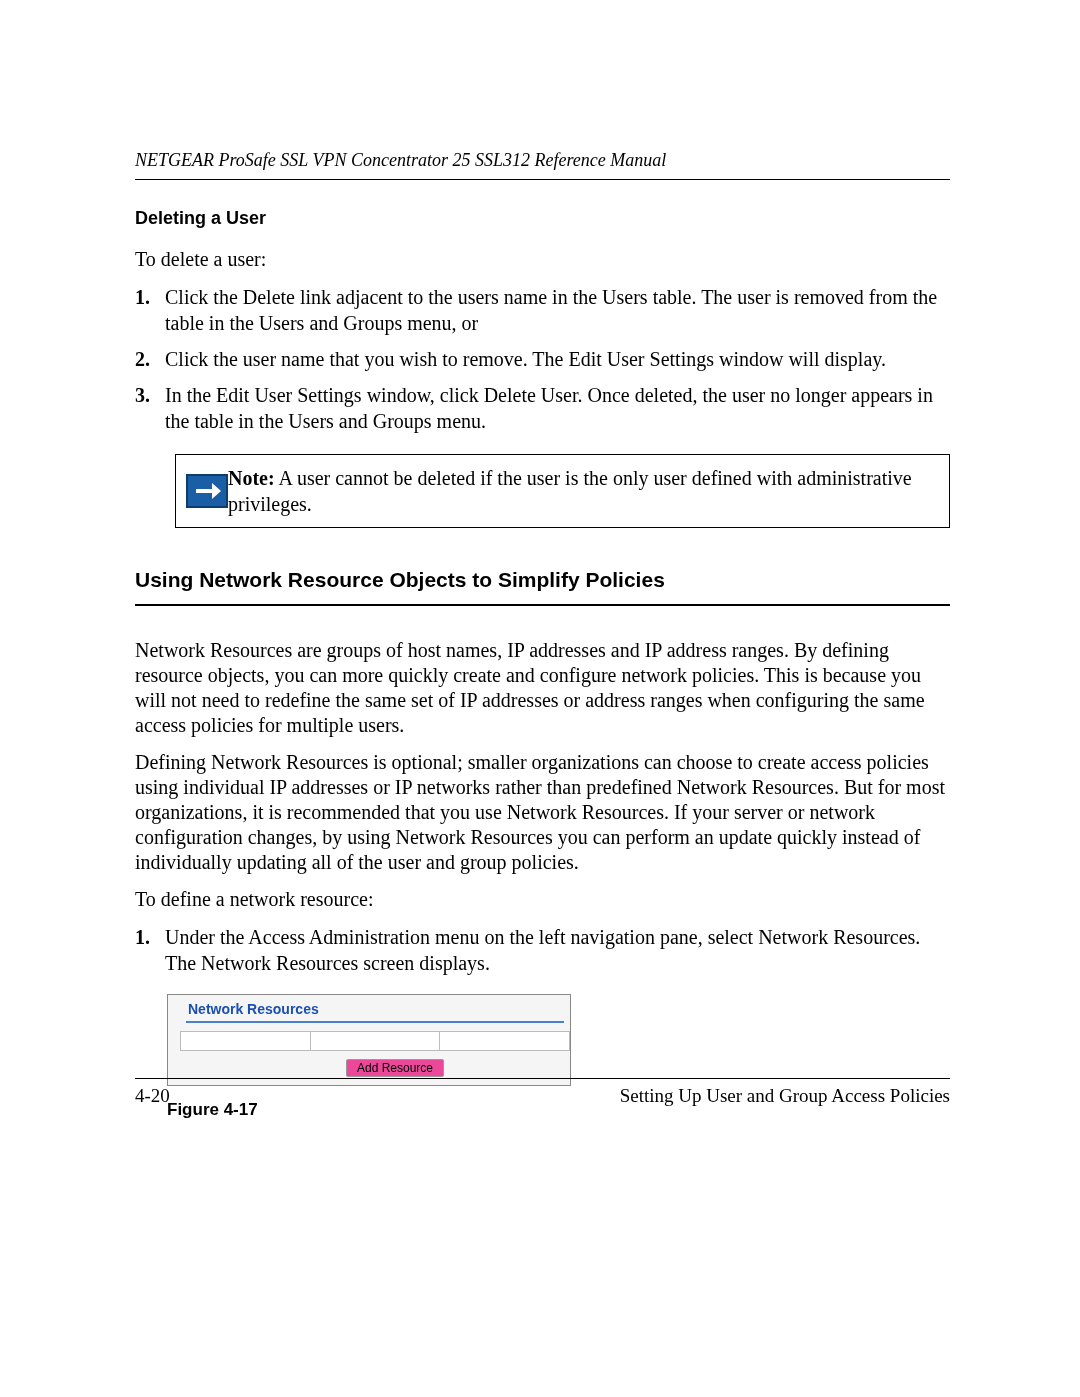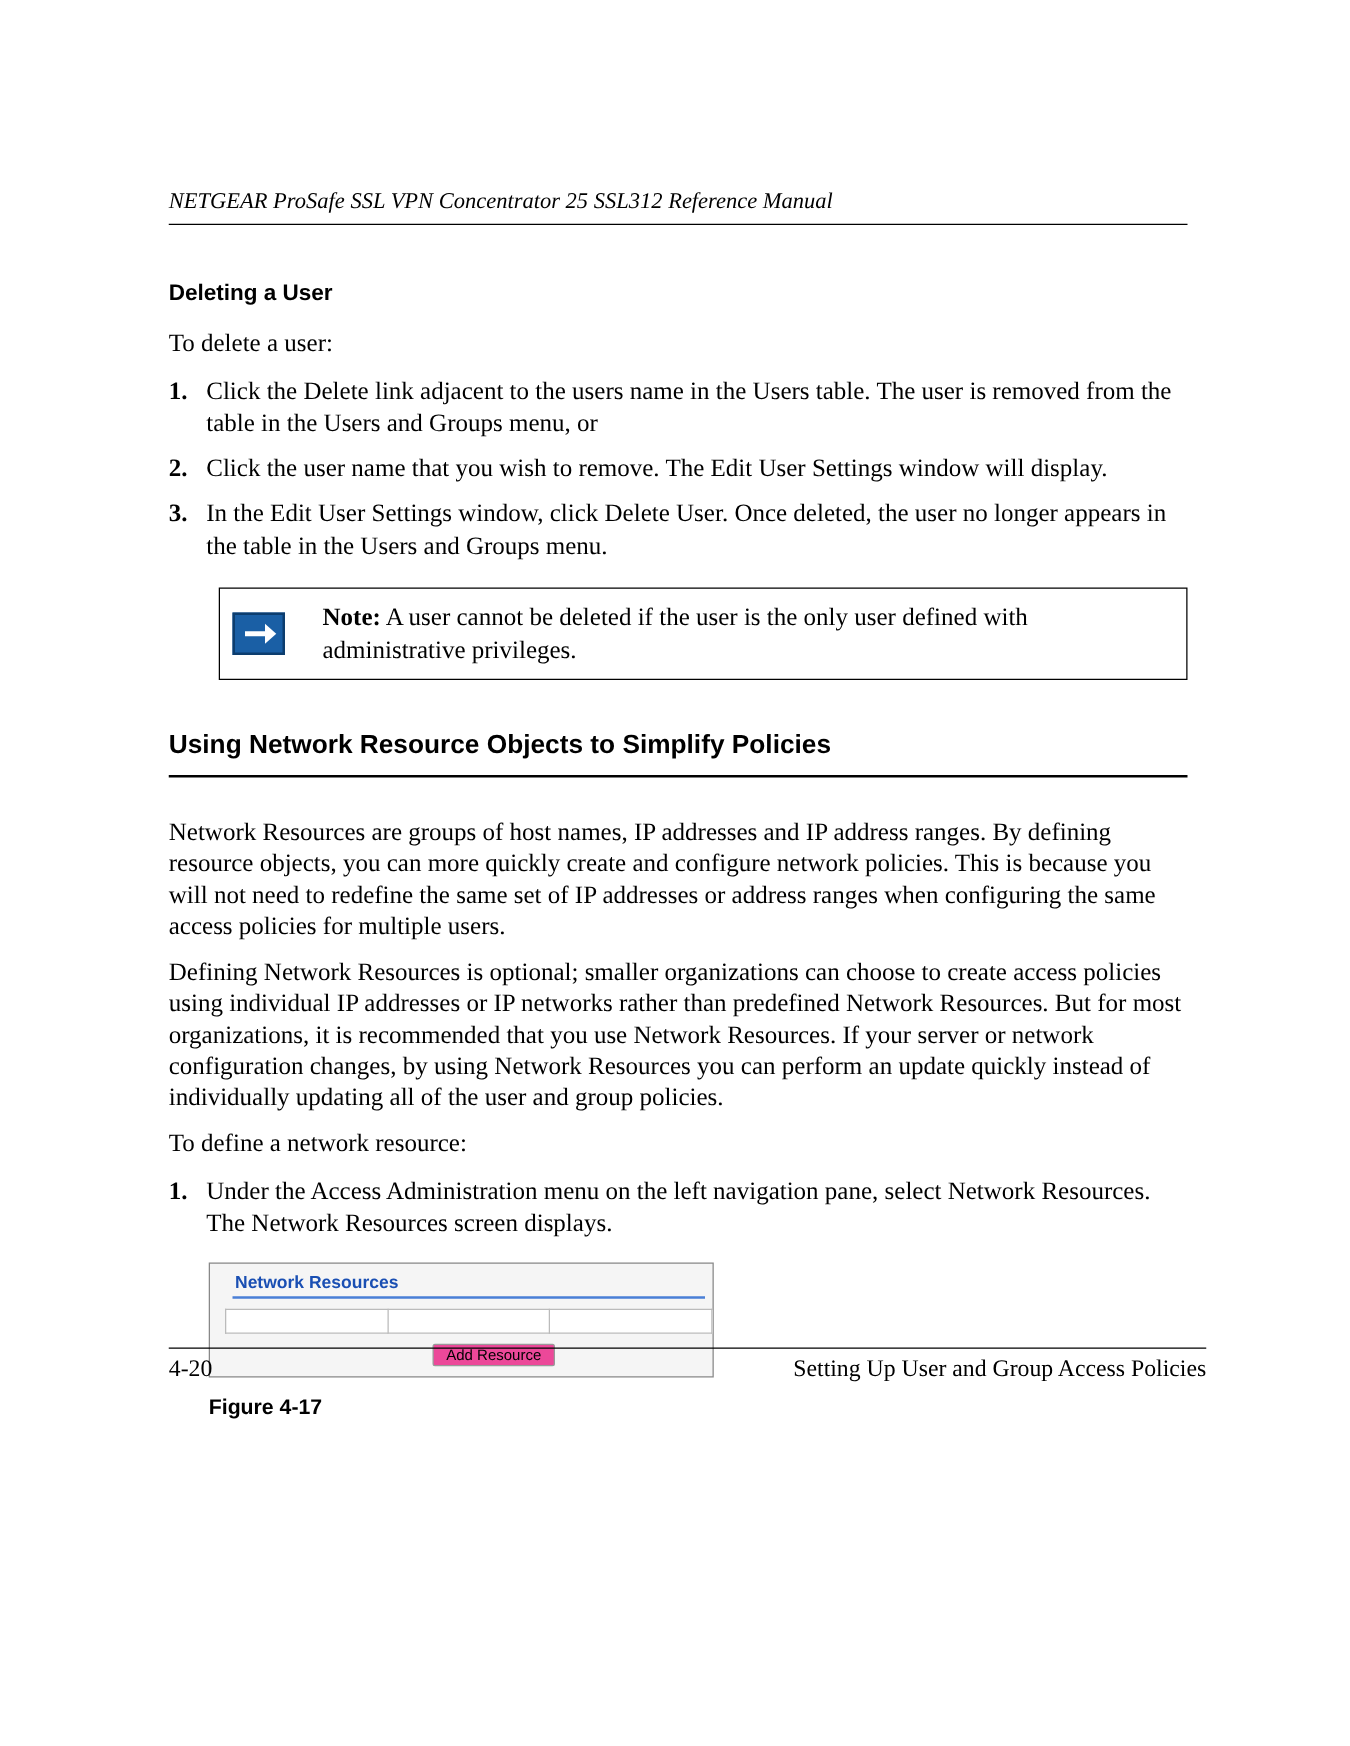--- a/index.html
+++ b/index.html
@@ -16,21 +16,21 @@
     width: 1080px;
     height: 1397px;
     box-sizing: border-box;
     padding: 150px 130px 0 135px;
   }
   .running-header {
     font-style: italic;
     font-size: 18px;
     padding-bottom: 8px;
     border-bottom: 1px solid #000;
-    margin-bottom: 44px;
+    margin-bottom: 28px;
   }
   h2.section-title {
     font-family: Arial, Helvetica, sans-serif;
     font-weight: bold;
     font-size: 18px;
     margin: 0 0 18px 0;
   }
   .body-text {
     font-size: 20px;
     line-height: 1.25;
@@ -53,21 +53,21 @@
   }
   ol.steps > li .txt {
     flex: 1;
   }
   .note-box {
     border: 1px solid #000;
     padding: 10px 14px 10px 10px;
     margin: 20px 0 40px 40px;
     display: flex;
     align-items: center;
-    gap: 30px;
+    gap: 0;
   }
   .note-icon {
     width: 38px;
     height: 30px;
     background: #1a5fa5;
     border: 2px solid #0c3d6e;
     position: relative;
     flex: 0 0 38px;
   }
   .note-icon::after {
@@ -156,21 +156,21 @@
     margin-left: 40px;
   }
   .figure-caption {
     font-family: Arial, Helvetica, sans-serif;
     font-weight: bold;
     font-size: 17px;
     margin: 14px 0 0 32px;
   }
   .footer {
     position: absolute;
-    left: 135px; right: 115px;
+    left: 135px; right: 130px;
     bottom: 290px;
   }
   .footer-rule {
     border-top: 1px solid #000;
     margin-bottom: 6px;
   }
   .footer-line {
     display: flex;
     justify-content: space-between;
     font-size: 19px;

